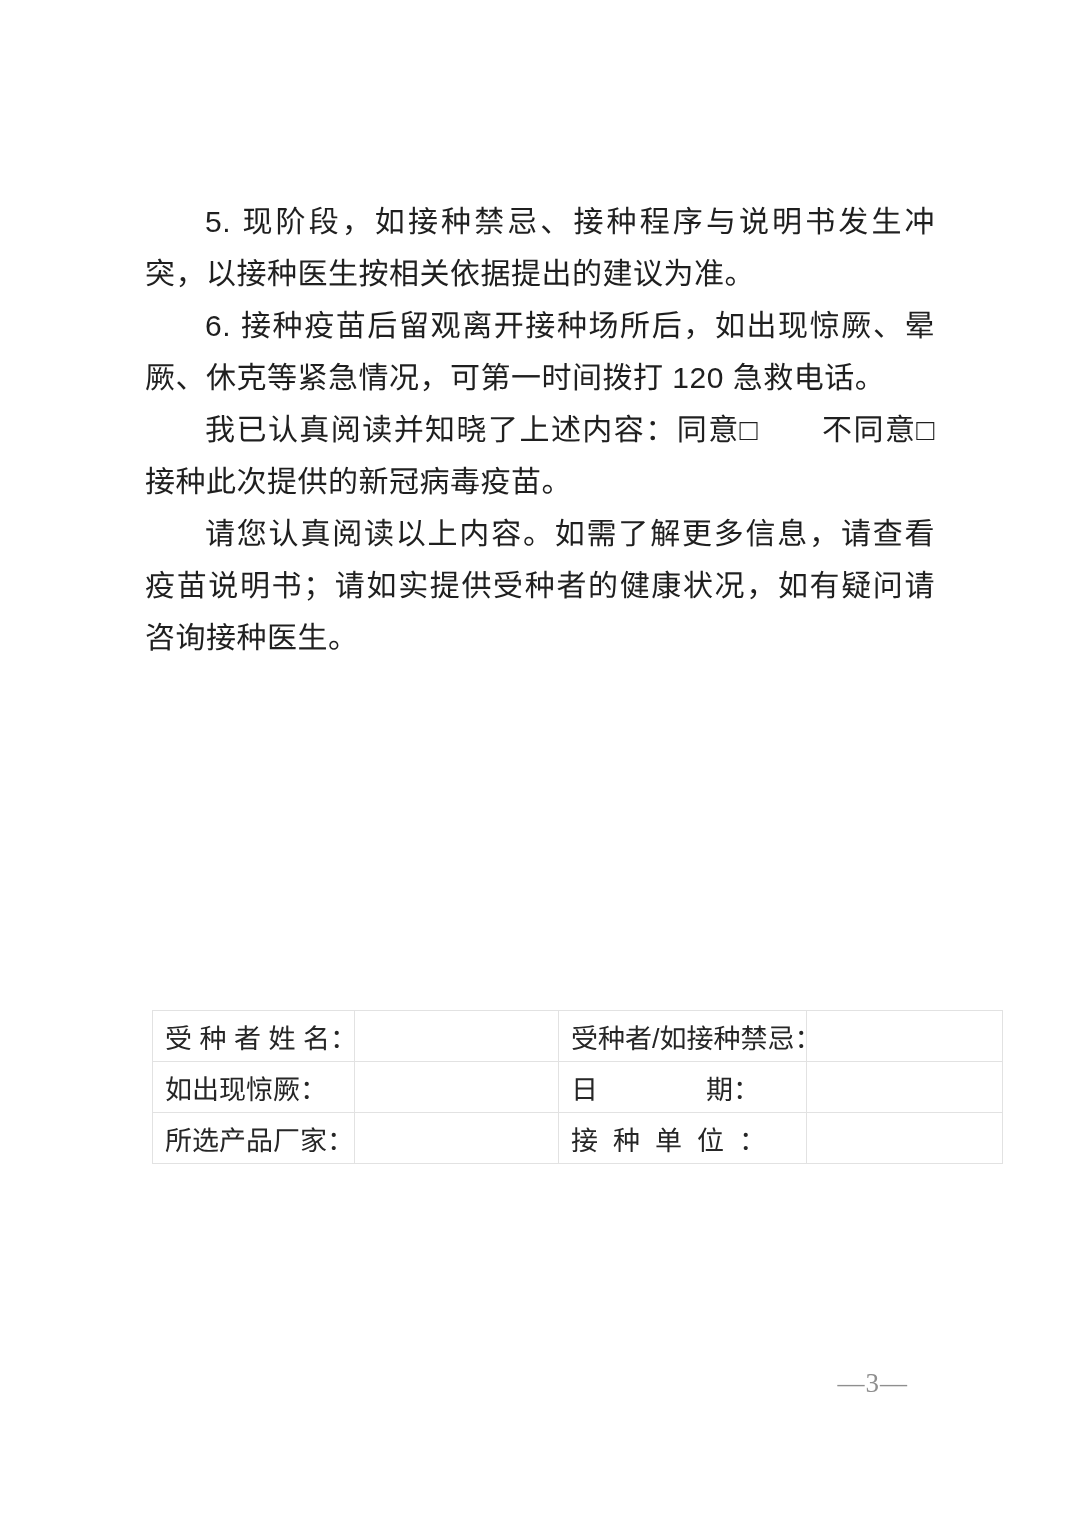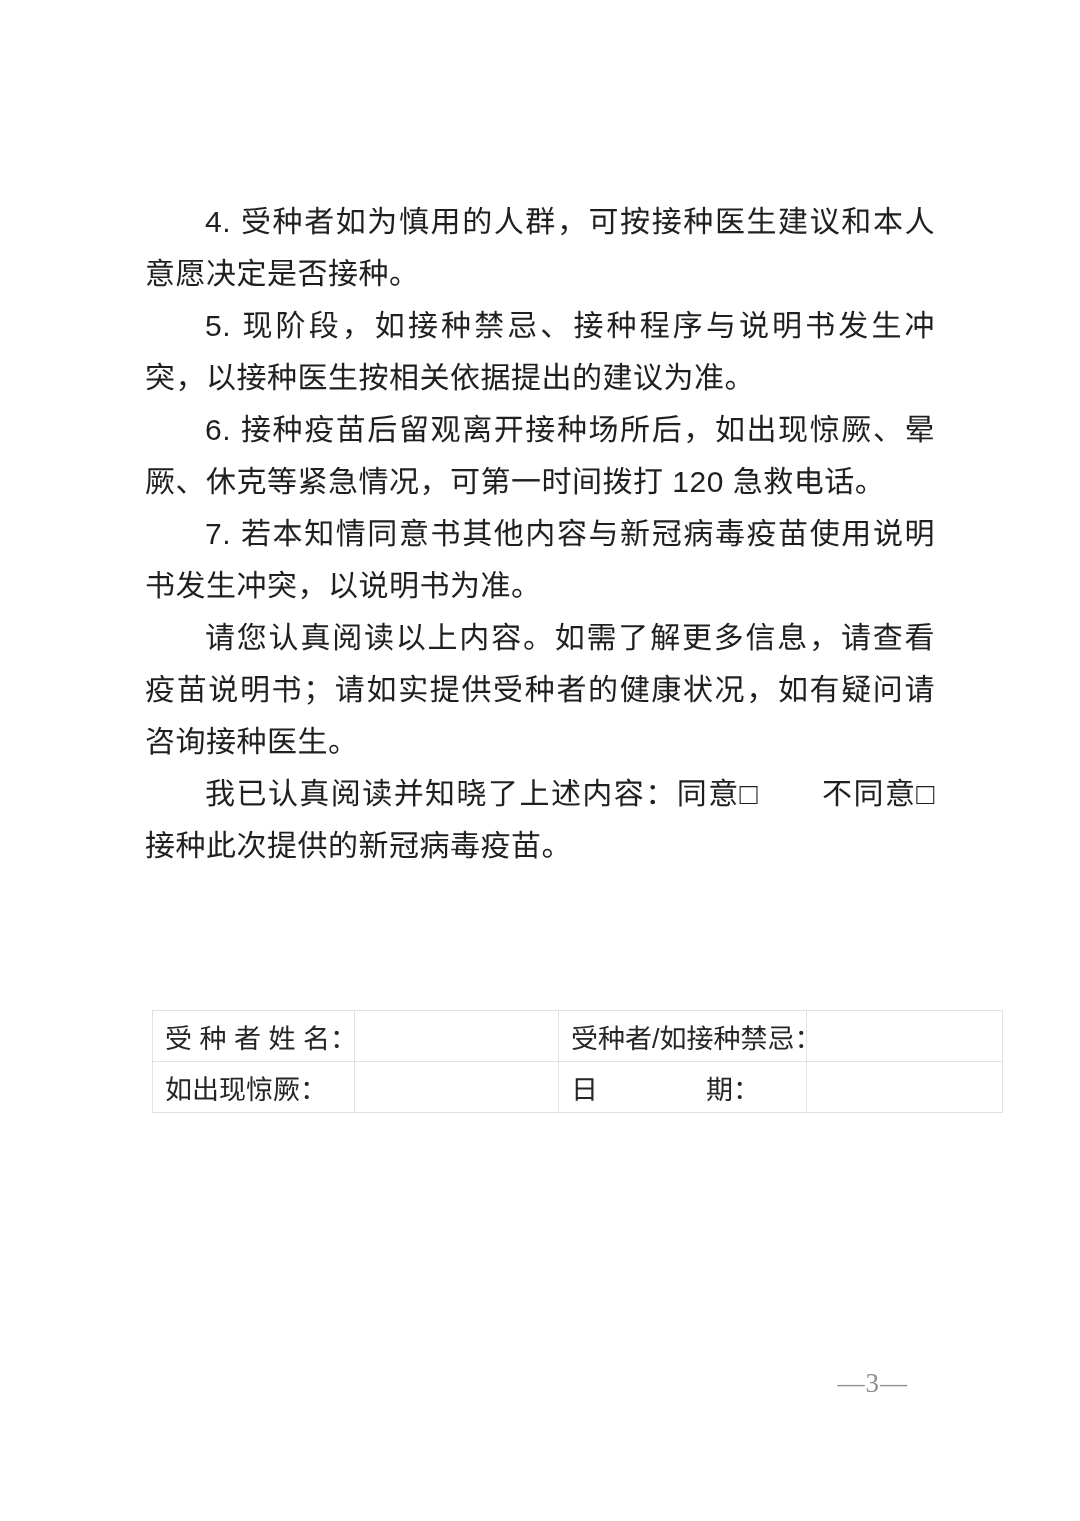--- a/index.html
+++ b/index.html
@@ -74,26 +74,24 @@
     font-family: "Liberation Serif", serif;
     letter-spacing: 1px;
   }
 </style>
 </head>
 <body>
 
 <div class="page">
 
   <div class="body-text">
-    <p>4. 受种者如为慎用的人群，可按接种医生建议和本人意愿决定是否接种。</p>
     <p>5. 现阶段，如接种禁忌、接种程序与说明书发生冲突，以接种医生按相关依据提出的建议为准。</p>
     <p>6. 接种疫苗后留观离开接种场所后，如出现惊厥、晕厥、休克等紧急情况，可第一时间拨打 120 急救电话。</p>
-    <p>7. 若本知情同意书其他内容与新冠病毒疫苗使用说明书发生冲突，以说明书为准。</p>
+    <p>我已认真阅读并知晓了上述内容：同意□　　不同意□接种此次提供的新冠病毒疫苗。</p>
     <p>请您认真阅读以上内容。如需了解更多信息，请查看疫苗说明书；请如实提供受种者的健康状况，如有疑问请咨询接种医生。</p>
-    <p>我已认真阅读并知晓了上述内容：同意□　　不同意□接种此次提供的新冠病毒疫苗。</p>
   </div>
 
   <table class="sign-table">
     <colgroup>
       <col class="c1">
         <col class="c2">
         <col class="c3">
         <col class="c4">
     </colgroup>
     <tbody>
@@ -102,18 +100,24 @@
         <td></td>
         <td>受种者/如接种禁忌：</td>
         <td></td>
       </tr>
       <tr>
         <td>如出现惊厥：</td>
         <td></td>
         <td>日　　　　期：</td>
         <td></td>
       </tr>
+      <tr>
+        <td>所选产品厂家：</td>
+        <td></td>
+        <td>接  种  单  位  ：</td>
+        <td></td>
+      </tr>
     </tbody>
   </table>
 
   <div class="page-number">—3—</div>
 
 </div>
 
 </body></html>

